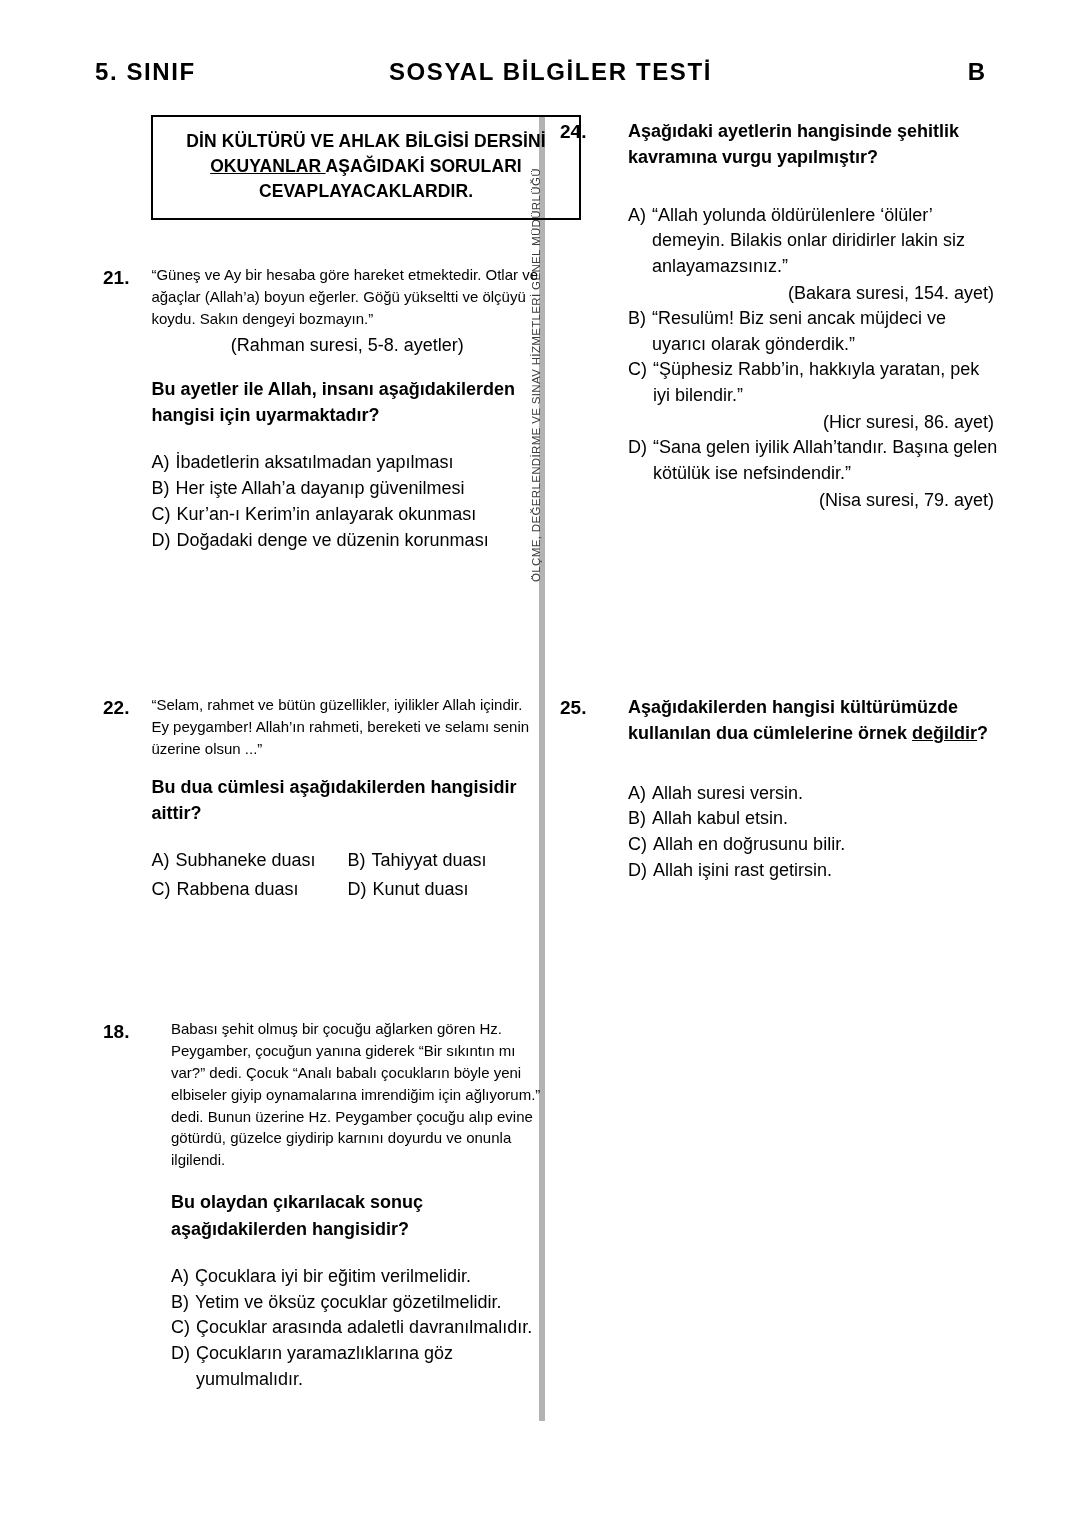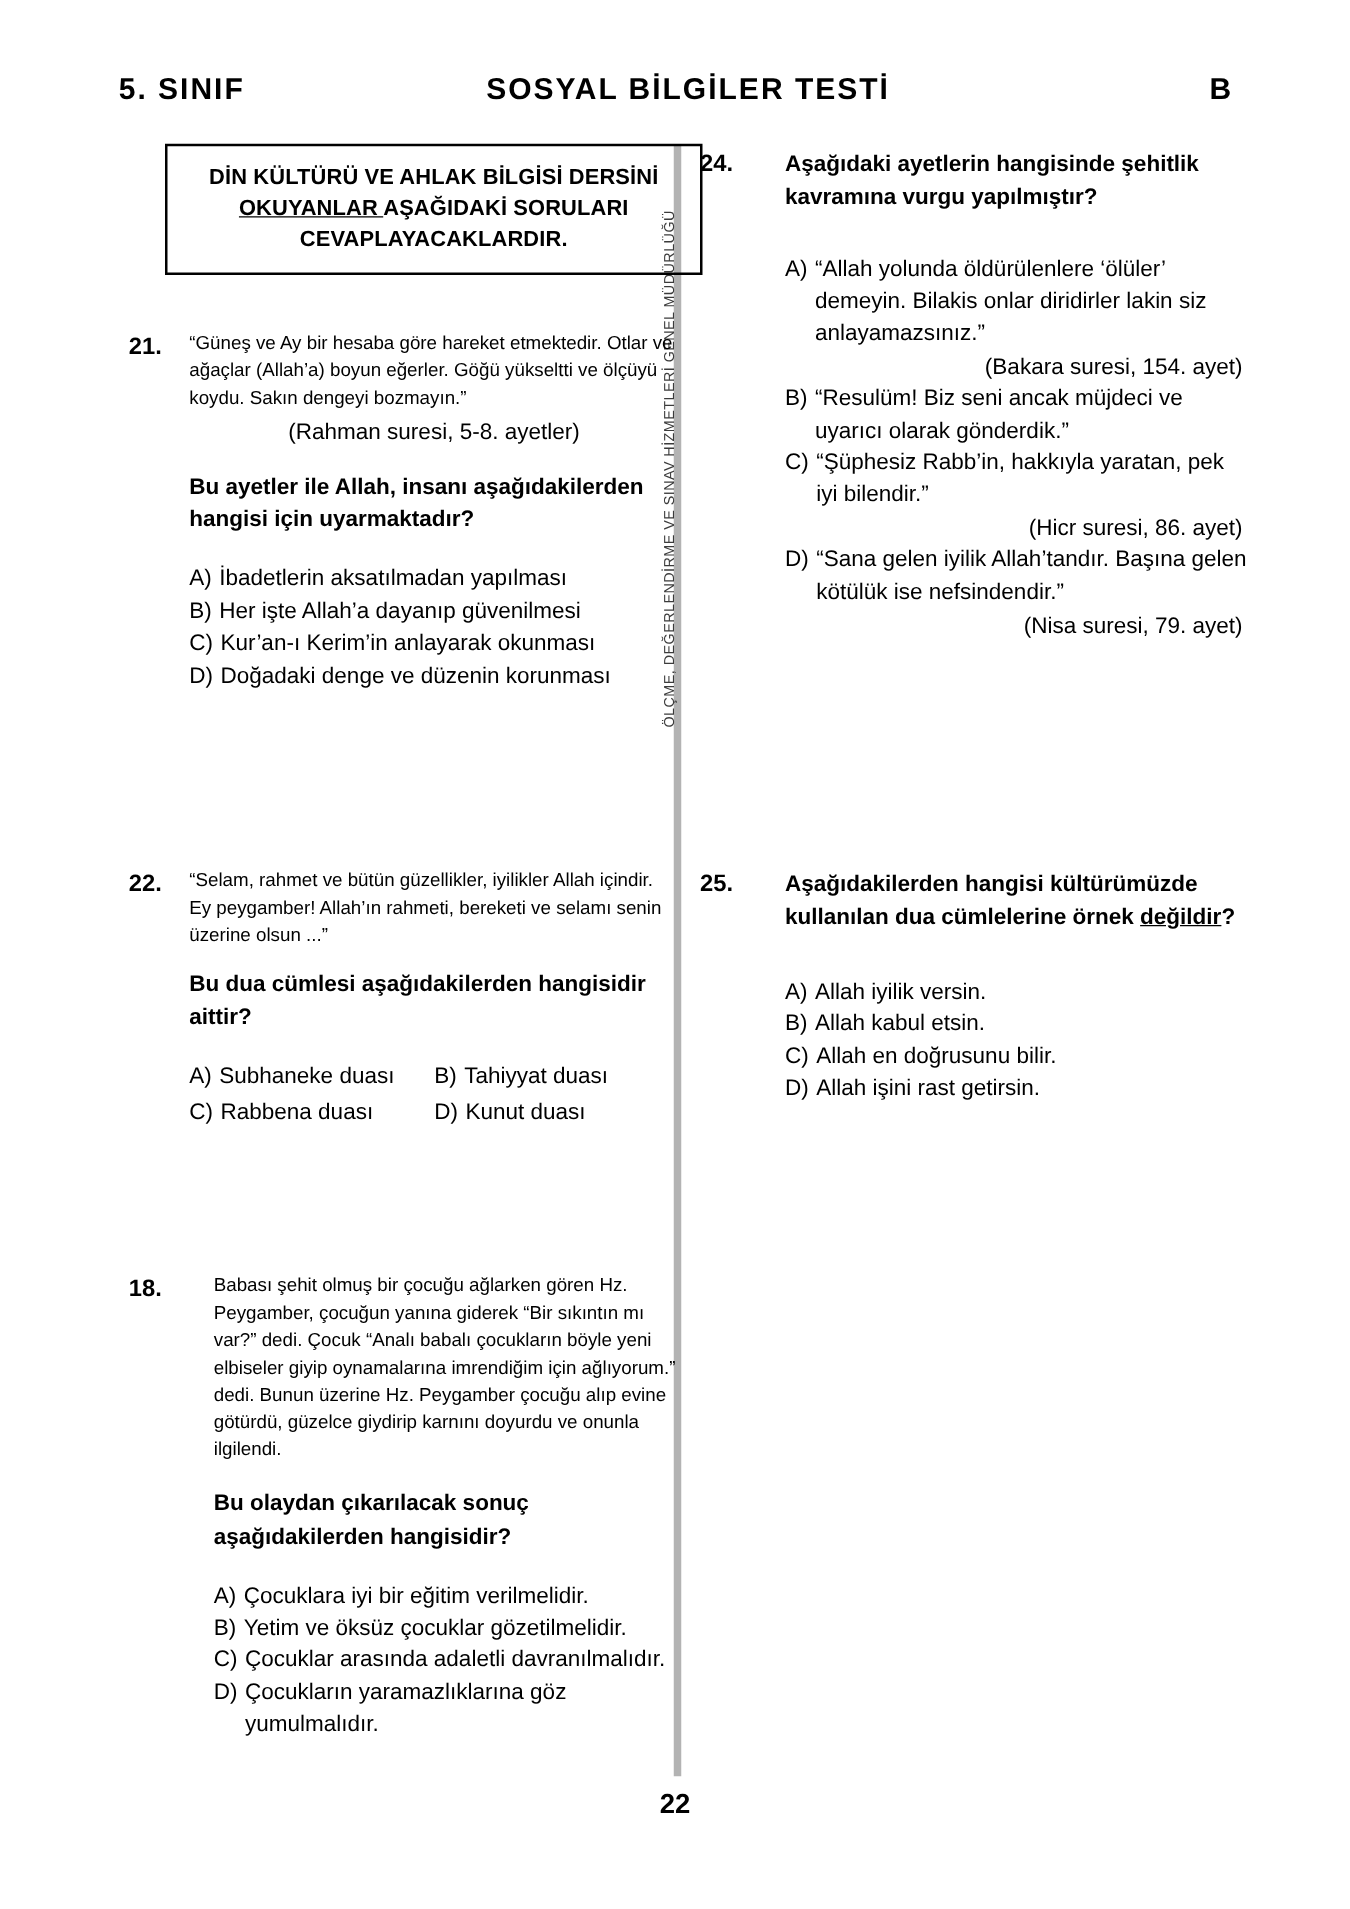--- a/index.html
+++ b/index.html
@@ -45,21 +45,21 @@
   .hdr-left  { flex: 0 0 auto; }
   .hdr-center{ flex: 1 1 auto; text-align: center; margin-left: 10px; }
   .hdr-right { flex: 0 0 auto; width: 90px; text-align: right; letter-spacing: 0; }
 
   
   .col {
     position: absolute;
     top: 115px;
     width: 440px;
   }
-  .col-left  { left: 101px; padding-left: 31px; }
+  .col-left  { left: 120px; padding-left: 31px; }
 
   
   .col-divider {
     position: absolute;
     left: 539px;
     top: 116px;
     width: 6px;
     height: 1305px;
     background: #b3b3b3;
   }
@@ -317,34 +317,33 @@
   </div>
 
   <div class="question" style="left:560px; top:694px;">
     <div class="q-head">
       <div class="q-num wide">25.</div>
       <div class="q-body">
         <div class="q-stem" style="margin-top:0;"><span>Aşağıdakilerden hangisi kültürümüzde kullanılan dua cümlelerine örnek </span><span class="u">değildir</span><span>?</span></div>
         <div class="options" style="margin-top:34px;">
           <div class="opt">
             <span class="opt-letter">A)</span>
-            <span class="opt-text">Allah iyilik versin.</span>
+            <span class="opt-text">Allah suresi versin.</span>
           </div>
           <div class="opt">
             <span class="opt-letter">B)</span>
             <span class="opt-text">Allah kabul etsin.</span>
           </div>
           <div class="opt">
             <span class="opt-letter">C)</span>
             <span class="opt-text">Allah en doğrusunu bilir.</span>
           </div>
           <div class="opt">
             <span class="opt-letter">D)</span>
             <span class="opt-text">Allah işini rast getirsin.</span>
           </div>
         </div>
       </div>
     </div>
   </div>
 
-  <div class="page-number">22</div>
 
 </div>
 
 </body></html>

